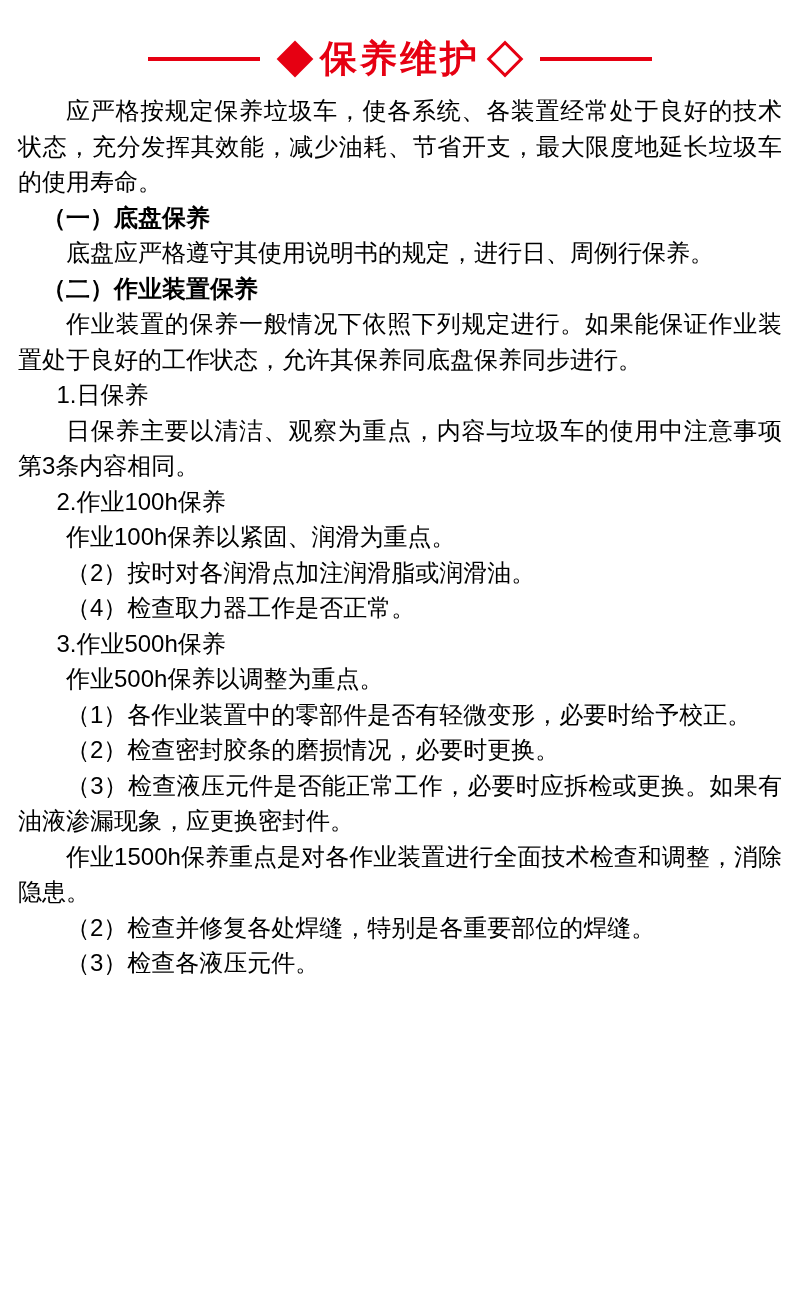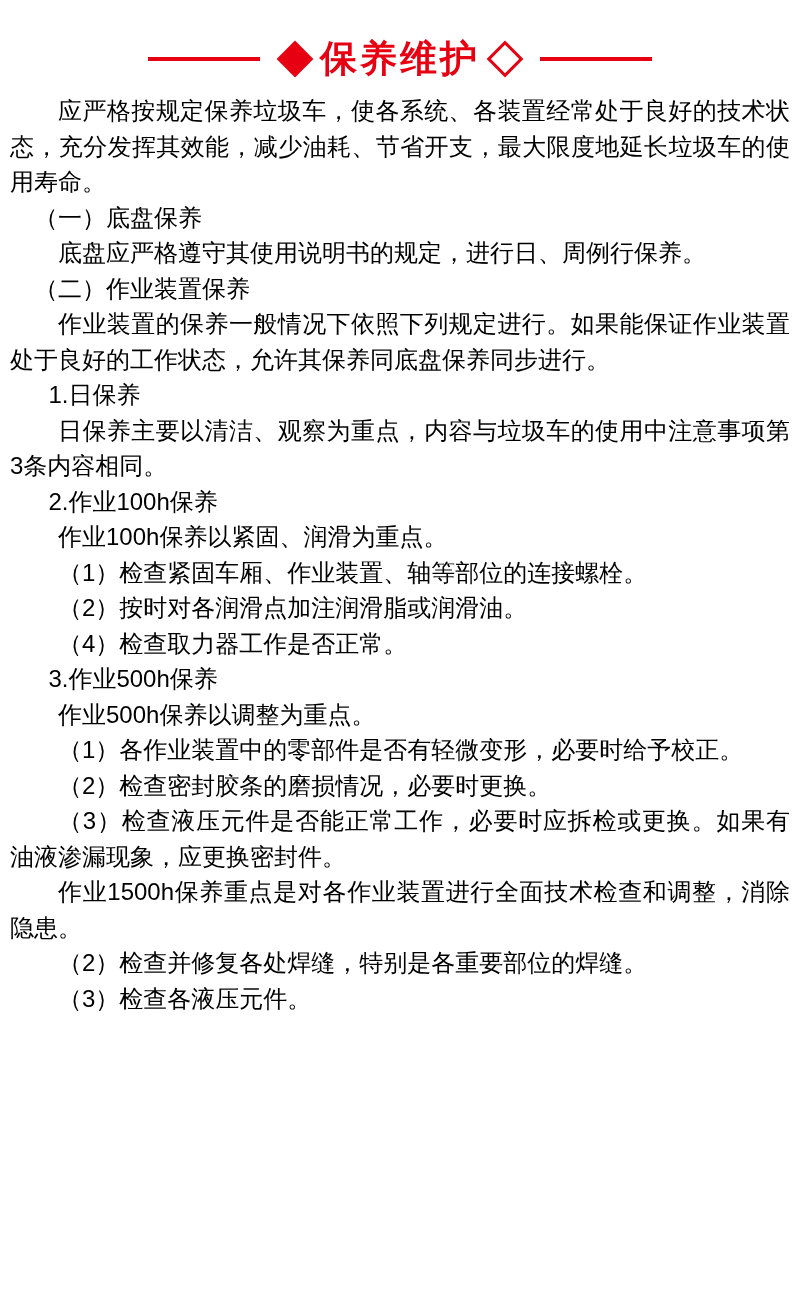--- a/index.html
+++ b/index.html
@@ -12,21 +12,21 @@
     height: 1300px;
     font-family: "Liberation Sans", "DejaVu Sans", sans-serif;
     color: #000000;
     overflow: hidden;
   }
   .page {
     width: 800px;
     height: 934px;
     position: relative;
     box-sizing: border-box;
-    padding: 0 2px;
+    padding: 0 10px;
   }
 
   
   .header {
     display: flex;
     align-items: center;
     justify-content: center;
     padding-top: 40px;
     padding-bottom: 8px;
   }
@@ -70,21 +70,21 @@
   }
   p {
     margin: 0;
     text-align: justify;
     text-justify: inter-ideograph;
   }
   .indent {
     text-indent: 2em;
   }
   .heading {
-    font-weight: normal;
+    font-weight: bold;
     text-indent: 1em;
   }
   .sub {
     text-indent: 1.6em;
   }
   .item {
     text-indent: 2em;
   }
 </style>
 </head>
@@ -108,21 +108,20 @@
     <p class="indent">底盘应严格遵守其使用说明书的规定，进行日、周例行保养。</p>
 
     <p class="heading">（二）作业装置保养</p>
     <p class="indent">作业装置的保养一般情况下依照下列规定进行。如果能保证作业装置处于良好的工作状态，允许其保养同底盘保养同步进行。</p>
 
     <p class="sub">1.日保养</p>
     <p class="indent">日保养主要以清洁、观察为重点，内容与垃圾车的使用中注意事项第3条内容相同。</p>
 
     <p class="sub">2.作业100h保养</p>
     <p class="indent">作业100h保养以紧固、润滑为重点。</p>
-    <p class="item">（1）检查紧固车厢、作业装置、轴等部位的连接螺栓。</p>
     <p class="item">（2）按时对各润滑点加注润滑脂或润滑油。</p>
     <p class="item">（4）检查取力器工作是否正常。</p>
 
     <p class="sub">3.作业500h保养</p>
     <p class="indent">作业500h保养以调整为重点。</p>
     <p class="item">（1）各作业装置中的零部件是否有轻微变形，必要时给予校正。</p>
     <p class="item">（2）检查密封胶条的磨损情况，必要时更换。</p>
     <p class="item">（3）检查液压元件是否能正常工作，必要时应拆检或更换。如果有油液渗漏现象，应更换密封件。</p>
 
     <p class="indent">作业1500h保养重点是对各作业装置进行全面技术检查和调整，消除隐患。</p>

